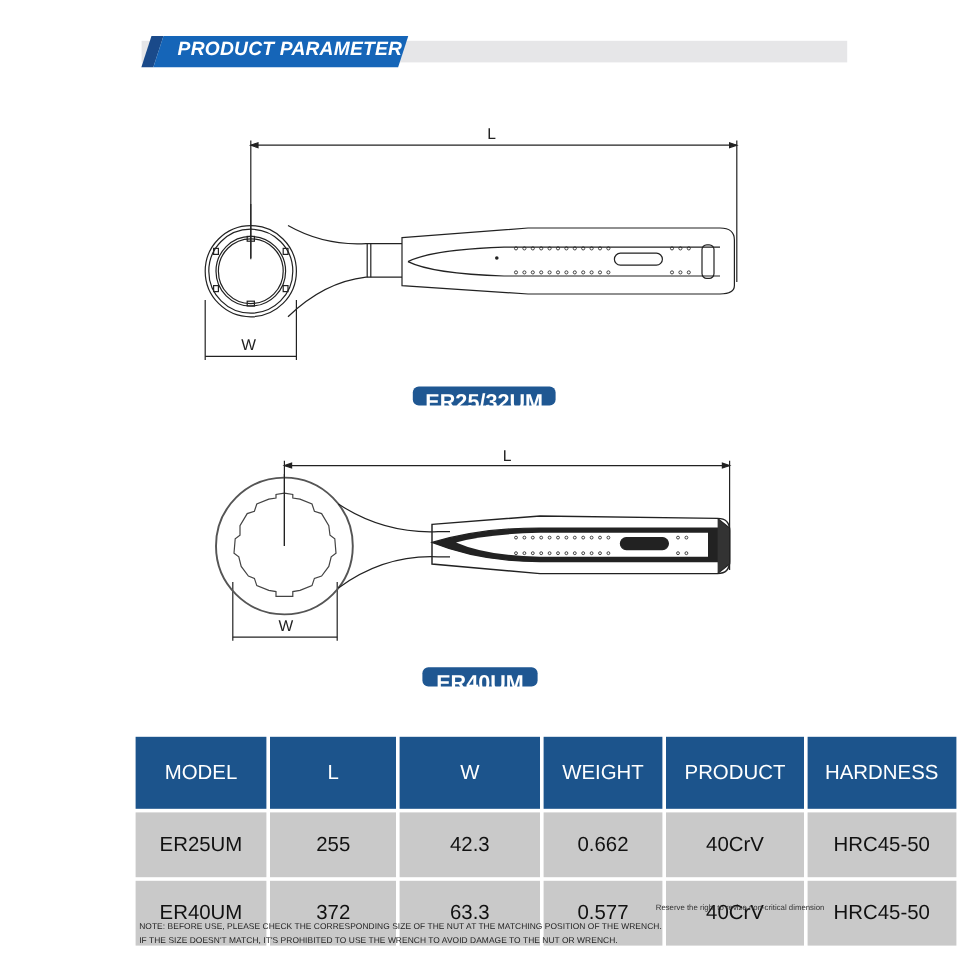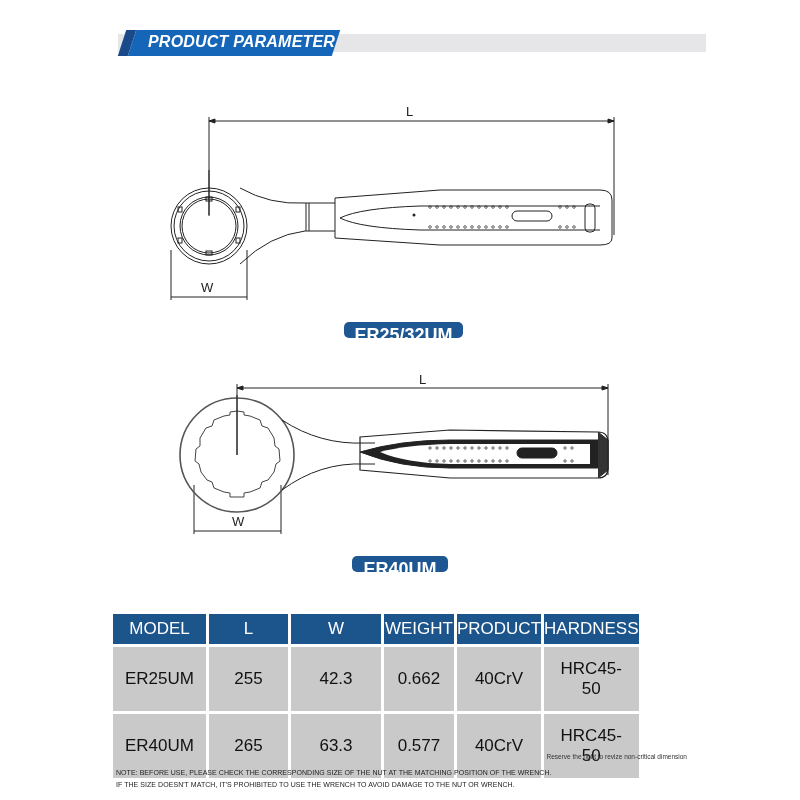--- a/index.html
+++ b/index.html
@@ -4,21 +4,21 @@
 <style>
   html,body{margin:0;padding:0;background:#fff;}
   body{width:800px;height:800px;position:relative;overflow:hidden;font-family:"Liberation Sans",sans-serif;}
   .hdr-bar{position:absolute;left:118px;top:34px;width:588px;height:18px;background:#e6e6e8;}
   .hdr-tab{position:absolute;left:132px;top:30px;width:204px;height:26px;background:#1565b8;transform:skewX(-18deg);}
   .hdr-accent{position:absolute;left:122px;top:30px;width:10px;height:26px;background:#1a4a8a;transform:skewX(-18deg);}
   .hdr-text{position:absolute;left:148px;top:33px;color:#fff;font-weight:bold;font-style:italic;font-size:16px;letter-spacing:0.2px;}
   .drawing{position:absolute;left:0;top:0;}
   .pill{position:absolute;background:#1f5792;color:#fff;font-weight:bold;font-size:18px;border-radius:5px;text-align:center;line-height:26px;height:16px;}
   .tbl{position:absolute;left:110px;top:611px;border-collapse:separate;border-spacing:3px;}
-  .tbl th{background:#1c548c;color:#fff;font-weight:normal;font-size:17px;height:30px;padding:0;}
+  .tbl th{background:#1c548c;color:#fff;font-weight:normal;font-size:17px;height:30px;padding:15px;}
   .tbl td{background:#c9c9c9;color:#111;font-size:17px;height:30px;text-align:center;padding:12px;}
   .reserve{position:absolute;right:113px;top:753px;font-size:6.5px;color:#333;}
   .note{position:absolute;left:116px;font-size:7px;color:#222;letter-spacing:0.05px;}
 </style>
 </head>
 <body>
 
 <div>
   <div class="hdr-bar"></div>
   <div class="hdr-accent"></div>
@@ -169,21 +169,21 @@
     <tr>
       <td>ER25UM</td>
       <td>255</td>
       <td>42.3</td>
       <td>0.662</td>
       <td>40CrV</td>
       <td>HRC45-50</td>
     </tr>
     <tr>
       <td>ER40UM</td>
-      <td>265</td>
+      <td>372</td>
       <td>63.3</td>
       <td>0.577</td>
       <td>40CrV</td>
       <td>HRC45-50</td>
     </tr>
   </tbody>
 </table>
 
 <div class="reserve">Reserve the right to revize non-critical dimension</div>
 <div class="note" style="top:769px;">NOTE: BEFORE USE, PLEASE CHECK THE CORRESPONDING SIZE OF THE NUT AT THE MATCHING POSITION OF THE WRENCH.</div>

